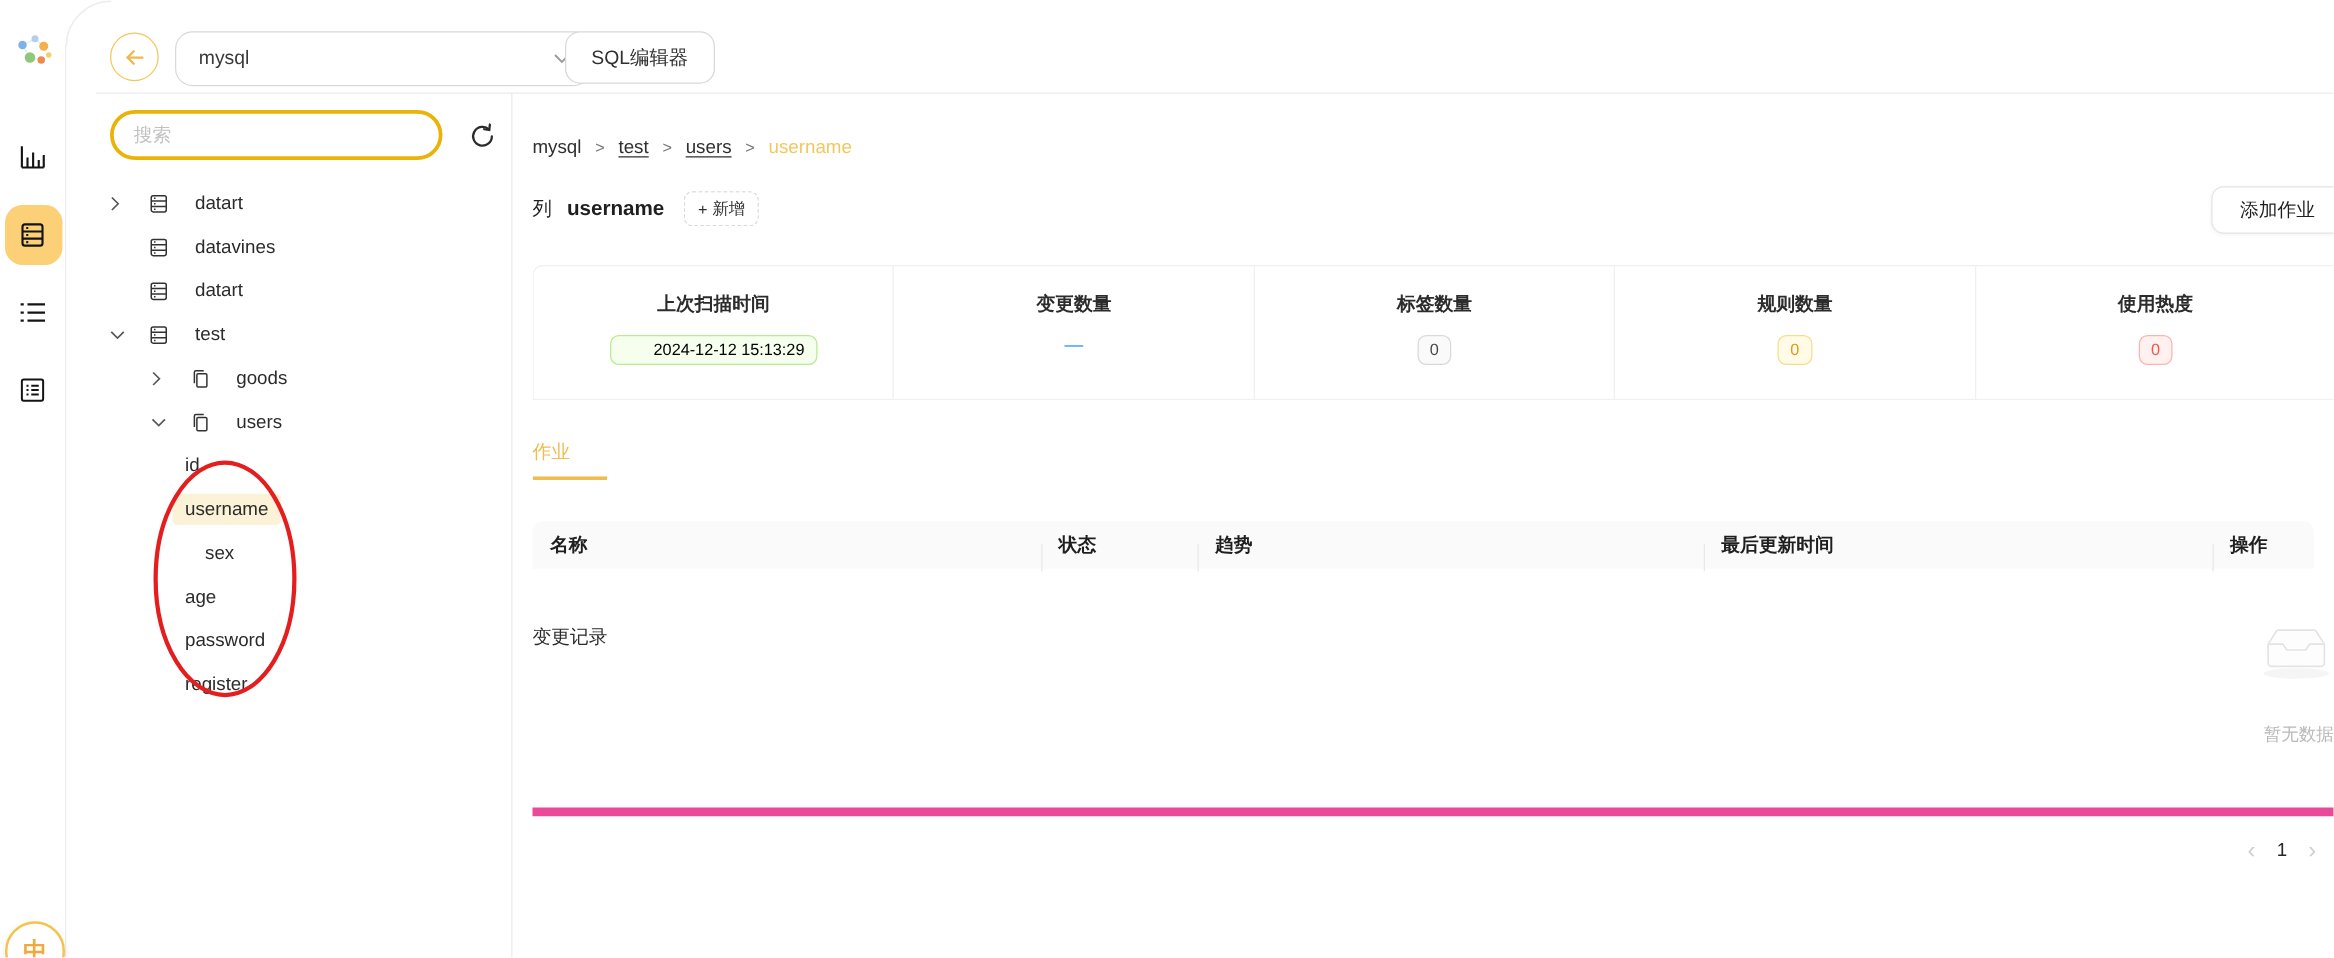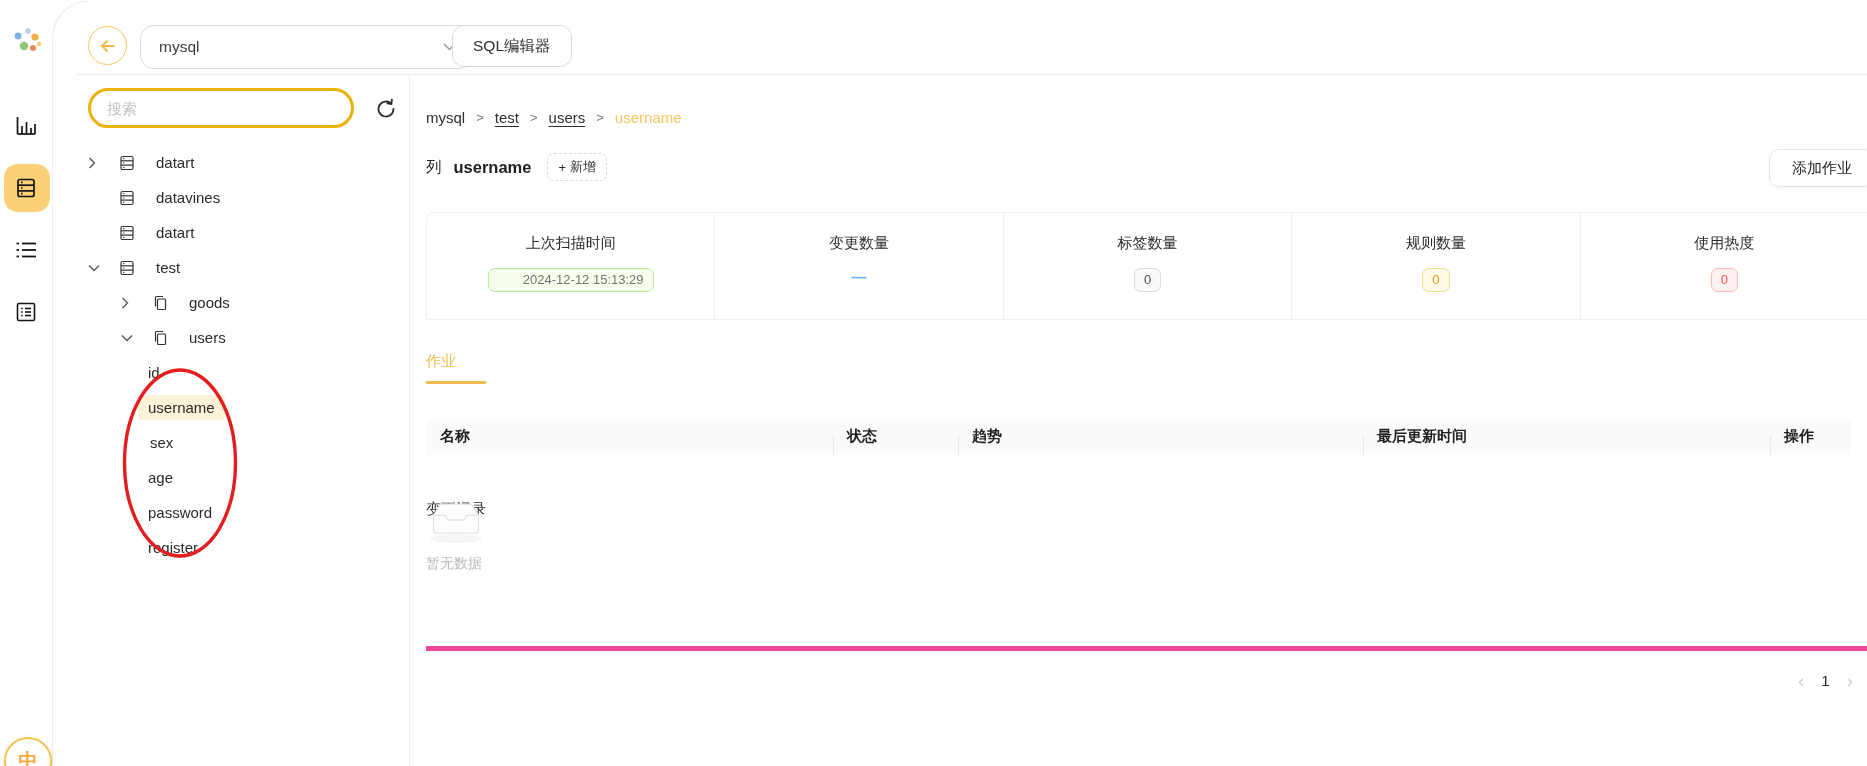--- a/index.html
+++ b/index.html
@@ -62,41 +62,41 @@
   .add-col-btn { margin-left:16px; border:1px dashed #d9d9d9; border-radius:7px; padding:4px 10px;
     font-size:13px; color:#2f2f2f; background:#fff; display:flex; align-items:center; gap:4px; cursor:pointer; font-family:inherit; }
   .add-job-btn { position:absolute; right:-8px; top:74px; height:38px; padding:0 22px; background:#fff;
     border:1px solid #e4e4e4; border-radius:10px; font-size:15px; color:#1f1f1f; cursor:pointer;
     box-shadow:0 1px 3px rgba(0,0,0,.05); font-family:inherit; }
 
   .stats { position:absolute; left:16px; right:-1px; top:137px; height:108px; box-sizing:border-box;
     border:1px solid #f0f0f0; border-right:none; border-radius:8px 0 0 0; display:flex; background:#fff; }
   .stat { flex:1; text-align:center; padding-top:21px; border-right:1px solid #f0f0f0; }
   .stat:last-child { border-right:none; }
-  .stat-label { font-size:15px; font-weight:400; color:#2c2c2c; }
+  .stat-label { font-size:15px; font-weight:700; color:#2c2c2c; }
   .stat-value { margin-top:15px; }
   .badge { display:inline-block; font-size:13px; line-height:20px; padding:1px 9px; border-radius:7px; border:1px solid; }
-  .badge.green  { color:#737373; background:#f6ffed; border-color:#b7eb8f;padding-left:34px; }
+  .badge.green  { color:#000000; background:#f6ffed; border-color:#b7eb8f;padding-left:34px; }
   .badge.gray   { color:rgba(0,0,0,.72); background:#fafafa; border-color:#d9d9d9; }
   .badge.yellow { color:#dc9a16; background:#fffbe6; border-color:#f7dd8b; }
   .badge.red    { color:#f5554a; background:#fff1f0; border-color:#ffb3ae; }
   .dash-value { color:#69b1ff; font-weight:700; font-size:15px; }
 
   .tabs { position:absolute; left:16px; top:277px; display:flex; gap:42px; font-size:15px;flex-direction:column; }
   .tab { padding-bottom:10px; color:#2b2b2b; cursor:pointer; border-bottom:3px solid transparent; border-radius:1px; }
   .tab.active { color:#efbc51; border-bottom-color:#efbc51; }
 
   .thead { position:absolute; left:16px; right:16px; top:342px; height:38px; display:flex; align-items:center;
     background:#fafafa; border-radius:8px 8px 0 0; font-weight:700; font-size:15px; color:rgba(0,0,0,.88); }
   .th { padding-left:14px; position:relative; box-sizing:border-box; }
   .th + .th::before { content:""; position:absolute; left:0; top:8px; height:22px; width:1px; background:#e8e8e8; }
   .th1 { width:407px; } .th2 { width:125px; } .th3 { width:405px; } .th4 { width:407px; } .th5 { flex:1; }
 
-  .empty { position:absolute; left:16px; right:0; top:380px; height:191px; border-bottom:5px solid #ec4899;
-    display:flex; flex-direction:column; align-items:flex-start; }
+  .empty { position:absolute; left:16px; right:0; top:380px; height:191px; border-bottom:7px solid #ec4899;
+    display:flex; flex-direction:column; align-items:flex-end;gap:24px; }
   .empty-icon { margin-top:40px; }
   .empty-text { margin-top:10px; font-size:14px; color:#b9b9b9; }
 
   .pager { position:absolute; right:14px; top:596px; display:flex; align-items:center; gap:17px; font-size:15px; }
   .pg-btn { color:#cfcfcf; font-size:19px; background:none; border:none; padding:0; cursor:pointer; font-family:inherit; line-height:1; }
   .pg-cur { color:#262626; cursor:pointer; }
 
   .lang-btn { position:absolute; left:4px; top:737px; width:44px; height:44px; border-radius:50%;
     border:2px solid #f5c34c; color:#f2a93c; background:#fff; font-size:19px; font-weight:700;
     display:flex; align-items:center; justify-content:center; box-shadow:0 2px 8px rgba(0,0,0,.08);
@@ -294,21 +294,21 @@
         </span>
       <span class="tlabel">users</span>
     </div>
     <div class="trow lvl3">
       <span class="tlabel" style="margin-left:0">id</span>
     </div>
     <div class="trow lvl3">
       <span class="tlabel selected" style="margin-left:0">username</span>
     </div>
     <div class="trow lvl3">
-      <span class="tlabel" style="margin-left:2px">sex</span>
+      <span class="tlabel" style="margin-left:16px">sex</span>
     </div>
     <div class="trow lvl3">
       <span class="tlabel" style="margin-left:0">age</span>
     </div>
     <div class="trow lvl3">
       <span class="tlabel" style="margin-left:0">password</span>
     </div>
     <div class="trow lvl3">
       <span class="tlabel" style="margin-left:0">register</span>
     </div>

